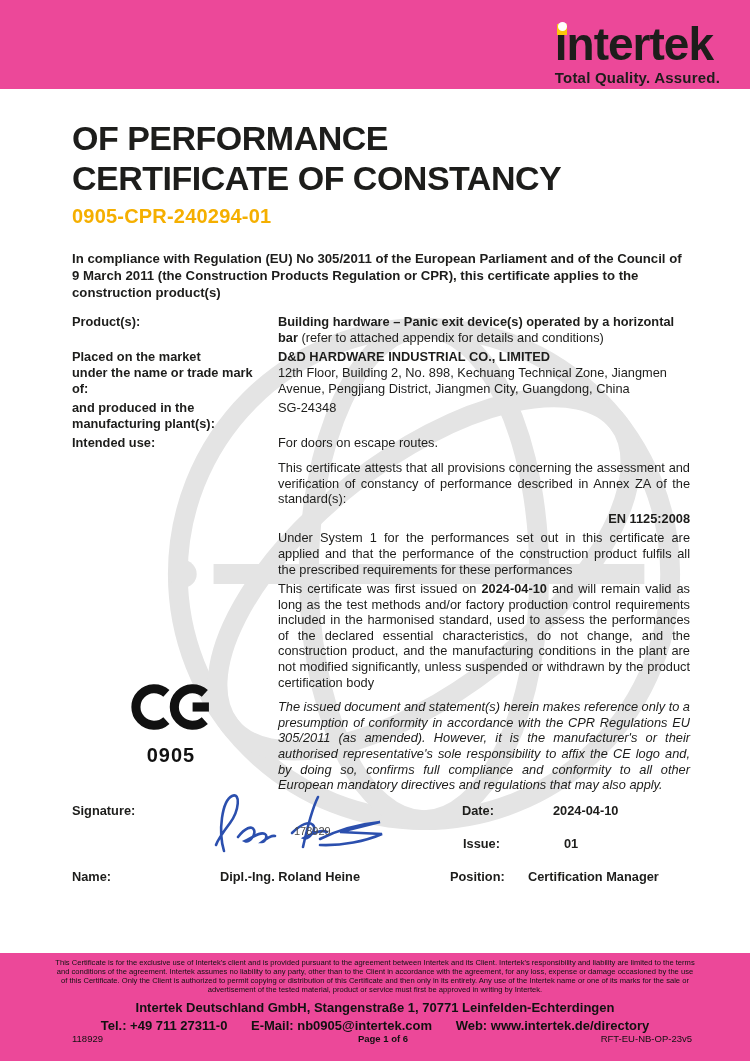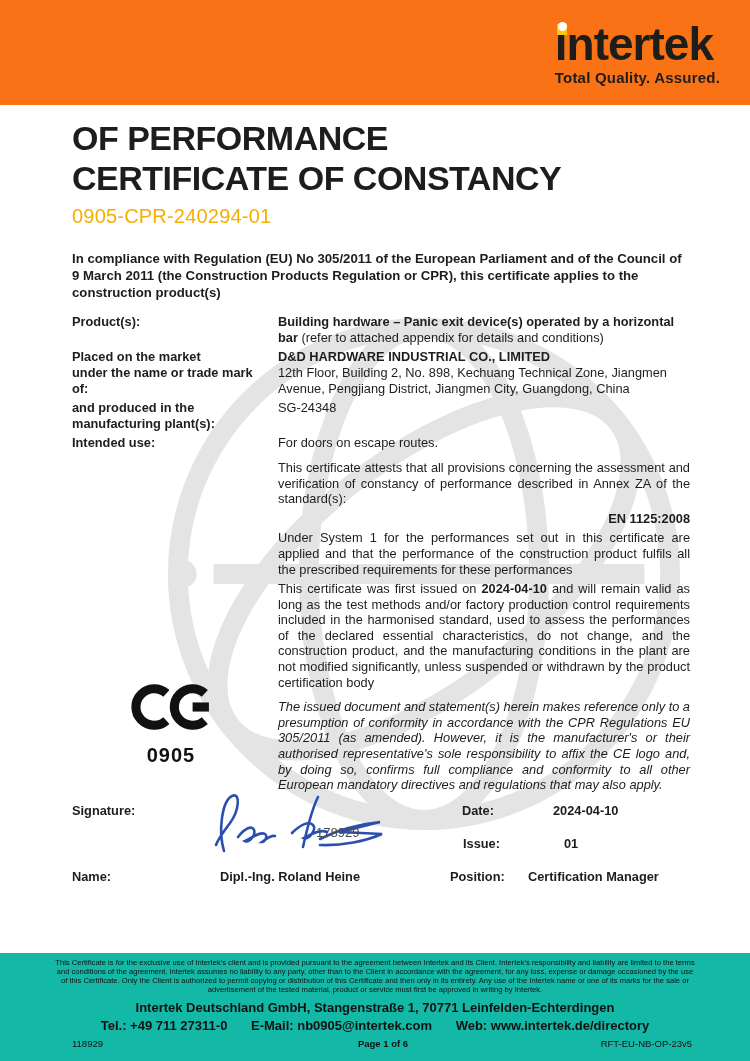--- a/index.html
+++ b/index.html
@@ -1,57 +1,57 @@
 <!DOCTYPE html>
 <html><head>
 <meta charset="utf-8">
 <style>
   html,body{margin:0;padding:0;background:#ffffff;}
   .page{
     position:relative;width:750px;height:1061px;overflow:hidden;
     background:#ffffff;font-family:"Liberation Sans",sans-serif;color:#1d1d1b;
   }
   
-  .band-top{position:absolute;top:0;left:0;width:750px;height:105px;background:#f97316;z-index:2;}
+  .band-top{position:absolute;top:0;left:0;width:750px;height:89px;background:#ec4899;z-index:2;}
   .logo-block{position:absolute;top:20px;right:30px;text-align:left;}
   .logo{position:relative;font-size:46px;font-weight:bold;letter-spacing:-1px;color:#1d1d1b;line-height:48px;}
   .logo .tittle-cover{position:absolute;left:2px;top:4px;width:10px;height:11px;background:#FCC60A;}
   .logo .tittle-white{position:absolute;left:3px;top:2px;width:9px;height:9px;border-radius:50%;background:#ffffff;}
   .tagline{font-size:15px;font-weight:bold;color:#1d1d1b;margin-top:1px;letter-spacing:0.2px;}
   
   .globe{position:absolute;left:156px;top:306px;z-index:0;}
   
   .content{position:relative;z-index:1;padding:105px 60px 0 72px;}
   .title{font-size:34px;line-height:40px;font-weight:bold;letter-spacing:-0.5px;margin-top:13px;}
-  .cert-no{font-size:20px;font-weight:normal;color:#F5AF00;margin-top:7px;letter-spacing:0.2px;}
+  .cert-no{font-size:20px;font-weight:bold;color:#F5AF00;margin-top:7px;letter-spacing:0.2px;}
   .intro{font-size:13.2px;line-height:17px;font-weight:bold;margin-top:22px;}
   .field-grid{display:grid;grid-template-columns:206px 1fr;row-gap:4px;margin-top:13px;
     font-size:12.8px;line-height:15.6px;}
   .field-grid .lbl{font-weight:bold;padding-right:12px;}
   .val .co{font-weight:bold;}
   .val .strong{font-weight:bold;}
   .statements{margin-left:206px;width:412px;font-size:12.8px;line-height:15.6px;margin-top:9px;}
   .statements p{margin:0 0 4px 0;text-align:justify;}
   .statements p.std{font-weight:bold;text-align:right;margin:2px 0 4px 0;}
   .statements p.italic{font-style:italic;margin-top:9px;margin-bottom:0;}
   
   .ce-block{position:absolute;left:126px;top:683px;width:90px;text-align:center;z-index:1;}
   .ce-code{font-size:20px;font-weight:bold;letter-spacing:1px;margin-top:9px;color:#111;}
   
   .sig-area{position:relative;height:100px;margin-top:8px;font-size:12.8px;}
   .sig-area .cell{position:absolute;font-weight:bold;white-space:nowrap;text-align:center;}
   .sig-svg{position:absolute;left:136px;top:-10px;}
-  .stamp-no{position:absolute;left:244px;top:24px;font-size:13px;color:#4a4a4a;font-weight:normal;}
+  .stamp-no{position:absolute;left:222px;top:24px;font-size:11px;color:#4a4a4a;font-weight:normal;}
   
-  .band-bottom{position:absolute;bottom:0;left:0;width:750px;height:108px;background:#14b8a6;z-index:2;}
+  .band-bottom{position:absolute;bottom:0;left:0;width:750px;height:108px;background:#ec4899;z-index:2;}
   .legal{width:640px;margin:5px auto 0 auto;font-size:7.6px;line-height:9px;text-align:center;color:#111;}
   .co-line{text-align:center;font-size:13px;font-weight:bold;margin-top:6px;color:#111;}
   .contact-line{text-align:center;font-size:13px;font-weight:bold;margin-top:3px;color:#111;}
   .contact-line span{margin:0 10px;}
-  .ref-row{position:relative;margin-top:5px;font-size:9.5px;color:#111;height:12px;}
+  .ref-row{position:relative;font-size:9.5px;color:#111;height:12px;}
   .ref-row .left{position:absolute;left:72px;}
   .ref-row .center{position:absolute;left:16px;right:0;text-align:center;font-weight:bold;}
   .ref-row .right{position:absolute;right:58px;}
 </style>
 </head>
 <body>
 
 <div class="page">
 
   <svg class="globe" width="536" height="536" viewBox="0 0 540 540" fill="none">

